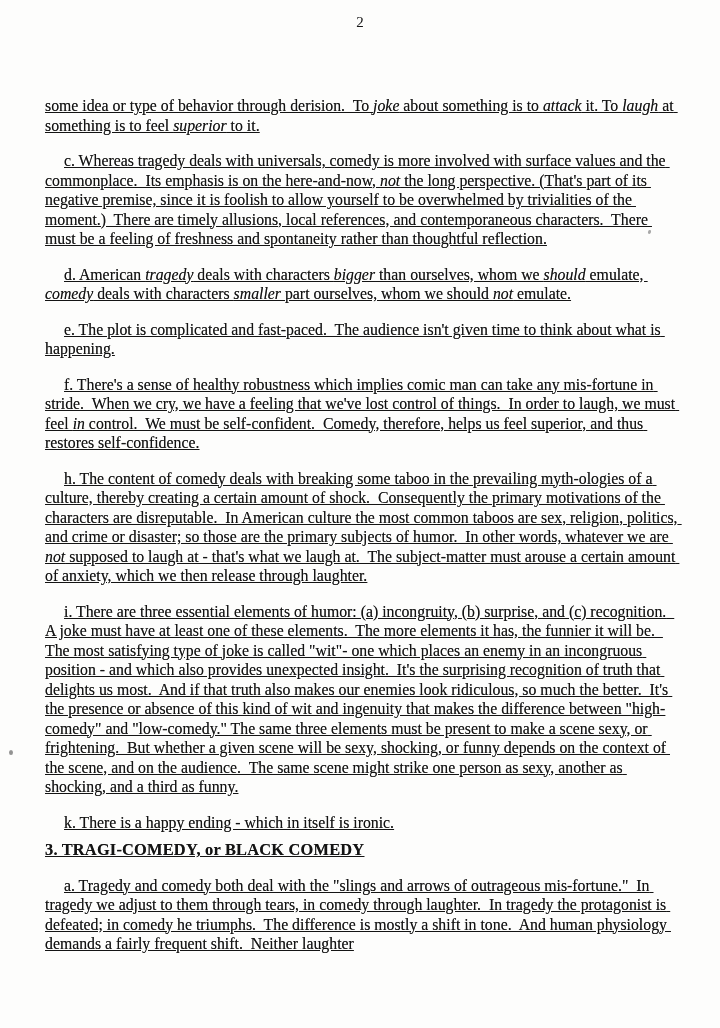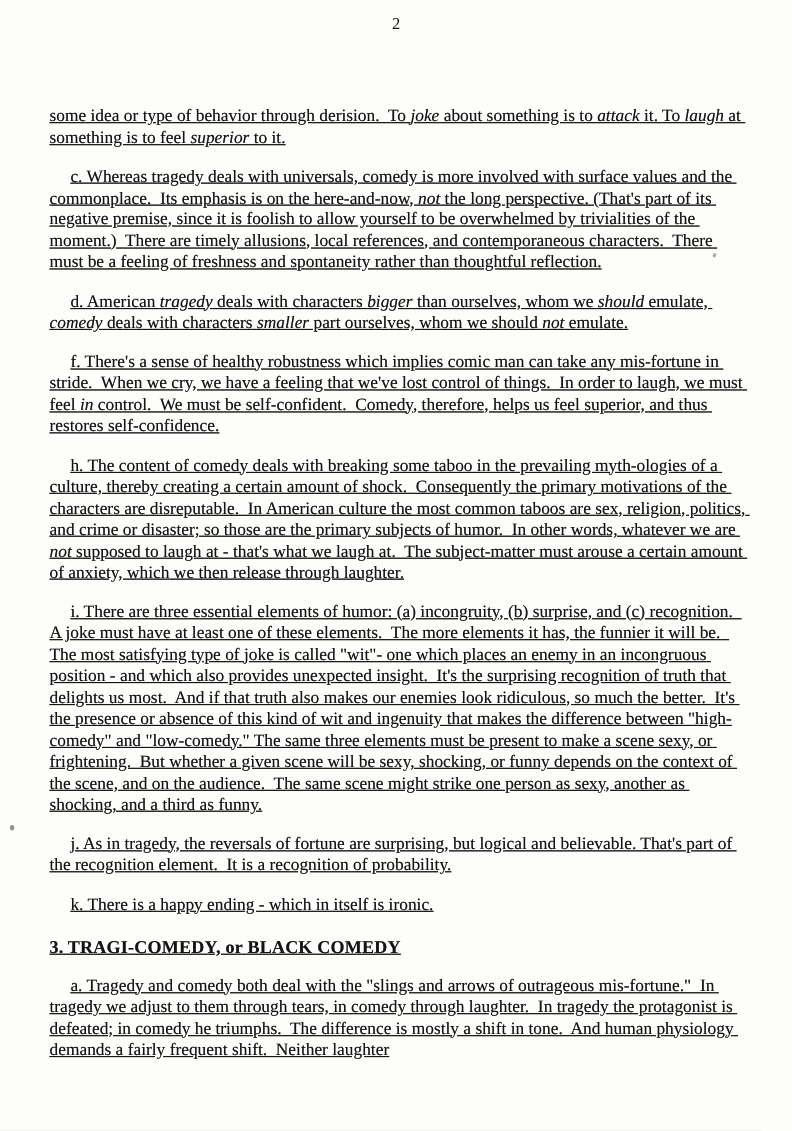--- a/index.html
+++ b/index.html
@@ -31,21 +31,21 @@
     text-shadow: 0 0 0.4px rgba(0,0,0,0.55);
     text-decoration: underline;
   }
   .doc-body p {
     margin: 0;
     white-space: pre-wrap;
   }
   .doc-body p.indent { text-indent: 19px; margin-top: 16px; }
   .doc-body p.heading {
     font-weight: bold;
-    margin-top: 19px;
+    margin-top: 8px;
     font-size: 16.4px;
     letter-spacing: 0.2px;
   }
   .doc-body em { font-style: italic; }
   .speck {
     position: absolute;
     background: #6f6f6f;
     border-radius: 50%;
   }
   .speck-1 { left: 9px; top: 750px; width: 4px; height: 5px; opacity: 0.75; }
@@ -54,24 +54,24 @@
 </head>
 <body>
 
 <div class="page">
   <div class="page-number">2</div>
 
   <div class="doc-body">
       <p><span>some idea or type of behavior through derision.  To </span><em>joke</em><span> about something is to </span><em>attack</em><span> it. To </span><em>laugh</em><span> at something is to feel </span><em>superior</em><span> to it.</span></p>
       <p class="indent"><span>c. Whereas tragedy deals with universals, comedy is more involved with surface values and the commonplace.  Its emphasis is on the here-and-now, </span><em>not</em><span> the long perspective. (That's part of its negative premise, since it is foolish to allow yourself to be overwhelmed by trivialities of the moment.)  There are timely allusions, local references, and contemporaneous characters.  There must be a feeling of freshness and spontaneity rather than thoughtful reflection.</span></p>
       <p class="indent"><span>d. American </span><em>tragedy</em><span> deals with characters </span><em>bigger</em><span> than ourselves, whom we </span><em>should</em><span> emulate, </span><em>comedy</em><span> deals with characters </span><em>smaller</em><span> part ourselves, whom we should </span><em>not</em><span> emulate.</span></p>
+      <p class="indent"><span>e. The plot is complicated and fast-paced.  The audience isn't given time to think about what is happening.</span></p>
       <p class="indent"><span>f. There's a sense of healthy robustness which implies comic man can take any mis-fortune in stride.  When we cry, we have a feeling that we've lost control of things.  In order to laugh, we must feel </span><em>in</em><span> control.  We must be self-confident.  Comedy, therefore, helps us feel superior, and thus restores self-confidence.</span></p>
       <p class="indent"><span>h. The content of comedy deals with breaking some taboo in the prevailing myth-ologies of a culture, thereby creating a certain amount of shock.  Consequently the primary motivations of the characters are disreputable.  In American culture the most common taboos are sex, religion, politics, and crime or disaster; so those are the primary subjects of humor.  In other words, whatever we are </span><em>not</em><span> supposed to laugh at - that's what we laugh at.  The subject-matter must arouse a certain amount of anxiety, which we then release through laughter.</span></p>
       <p class="indent"><span>i. There are three essential elements of humor: (a) incongruity, (b) surprise, and (c) recognition.  A joke must have at least one of these elements.  The more elements it has, the funnier it will be.  The most satisfying type of joke is called "wit"- one which places an enemy in an incongruous position - and which also provides unexpected insight.  It's the surprising recognition of truth that delights us most.  And if that truth also makes our enemies look ridiculous, so much the better.  It's the presence or absence of this kind of wit and ingenuity that makes the difference between "high-comedy" and "low-comedy." The same three elements must be present to make a scene sexy, or frightening.  But whether a given scene will be sexy, shocking, or funny depends on the context of the scene, and on the audience.  The same scene might strike one person as sexy, another as shocking, and a third as funny.</span></p>
-      <p class="indent"><span>j. As in tragedy, the reversals of fortune are surprising, but logical and believable. That's part of the recognition element.  It is a recognition of probability.</span></p>
       <p class="indent"><span>k. There is a happy ending - which in itself is ironic.</span></p>
       <p class="heading"><strong>3. TRAGI-COMEDY, or BLACK COMEDY</strong></p>
       <p class="indent"><span>a. Tragedy and comedy both deal with the "slings and arrows of outrageous mis-fortune."  In tragedy we adjust to them through tears, in comedy through laughter.  In tragedy the protagonist is defeated; in comedy he triumphs.  The difference is mostly a shift in tone.  And human physiology demands a fairly frequent shift.  Neither laughter</span></p>
     </div>
 
   <span class="speck speck-1"></span>
   <span class="speck speck-2"></span>
 </div>
 
 </body></html>

